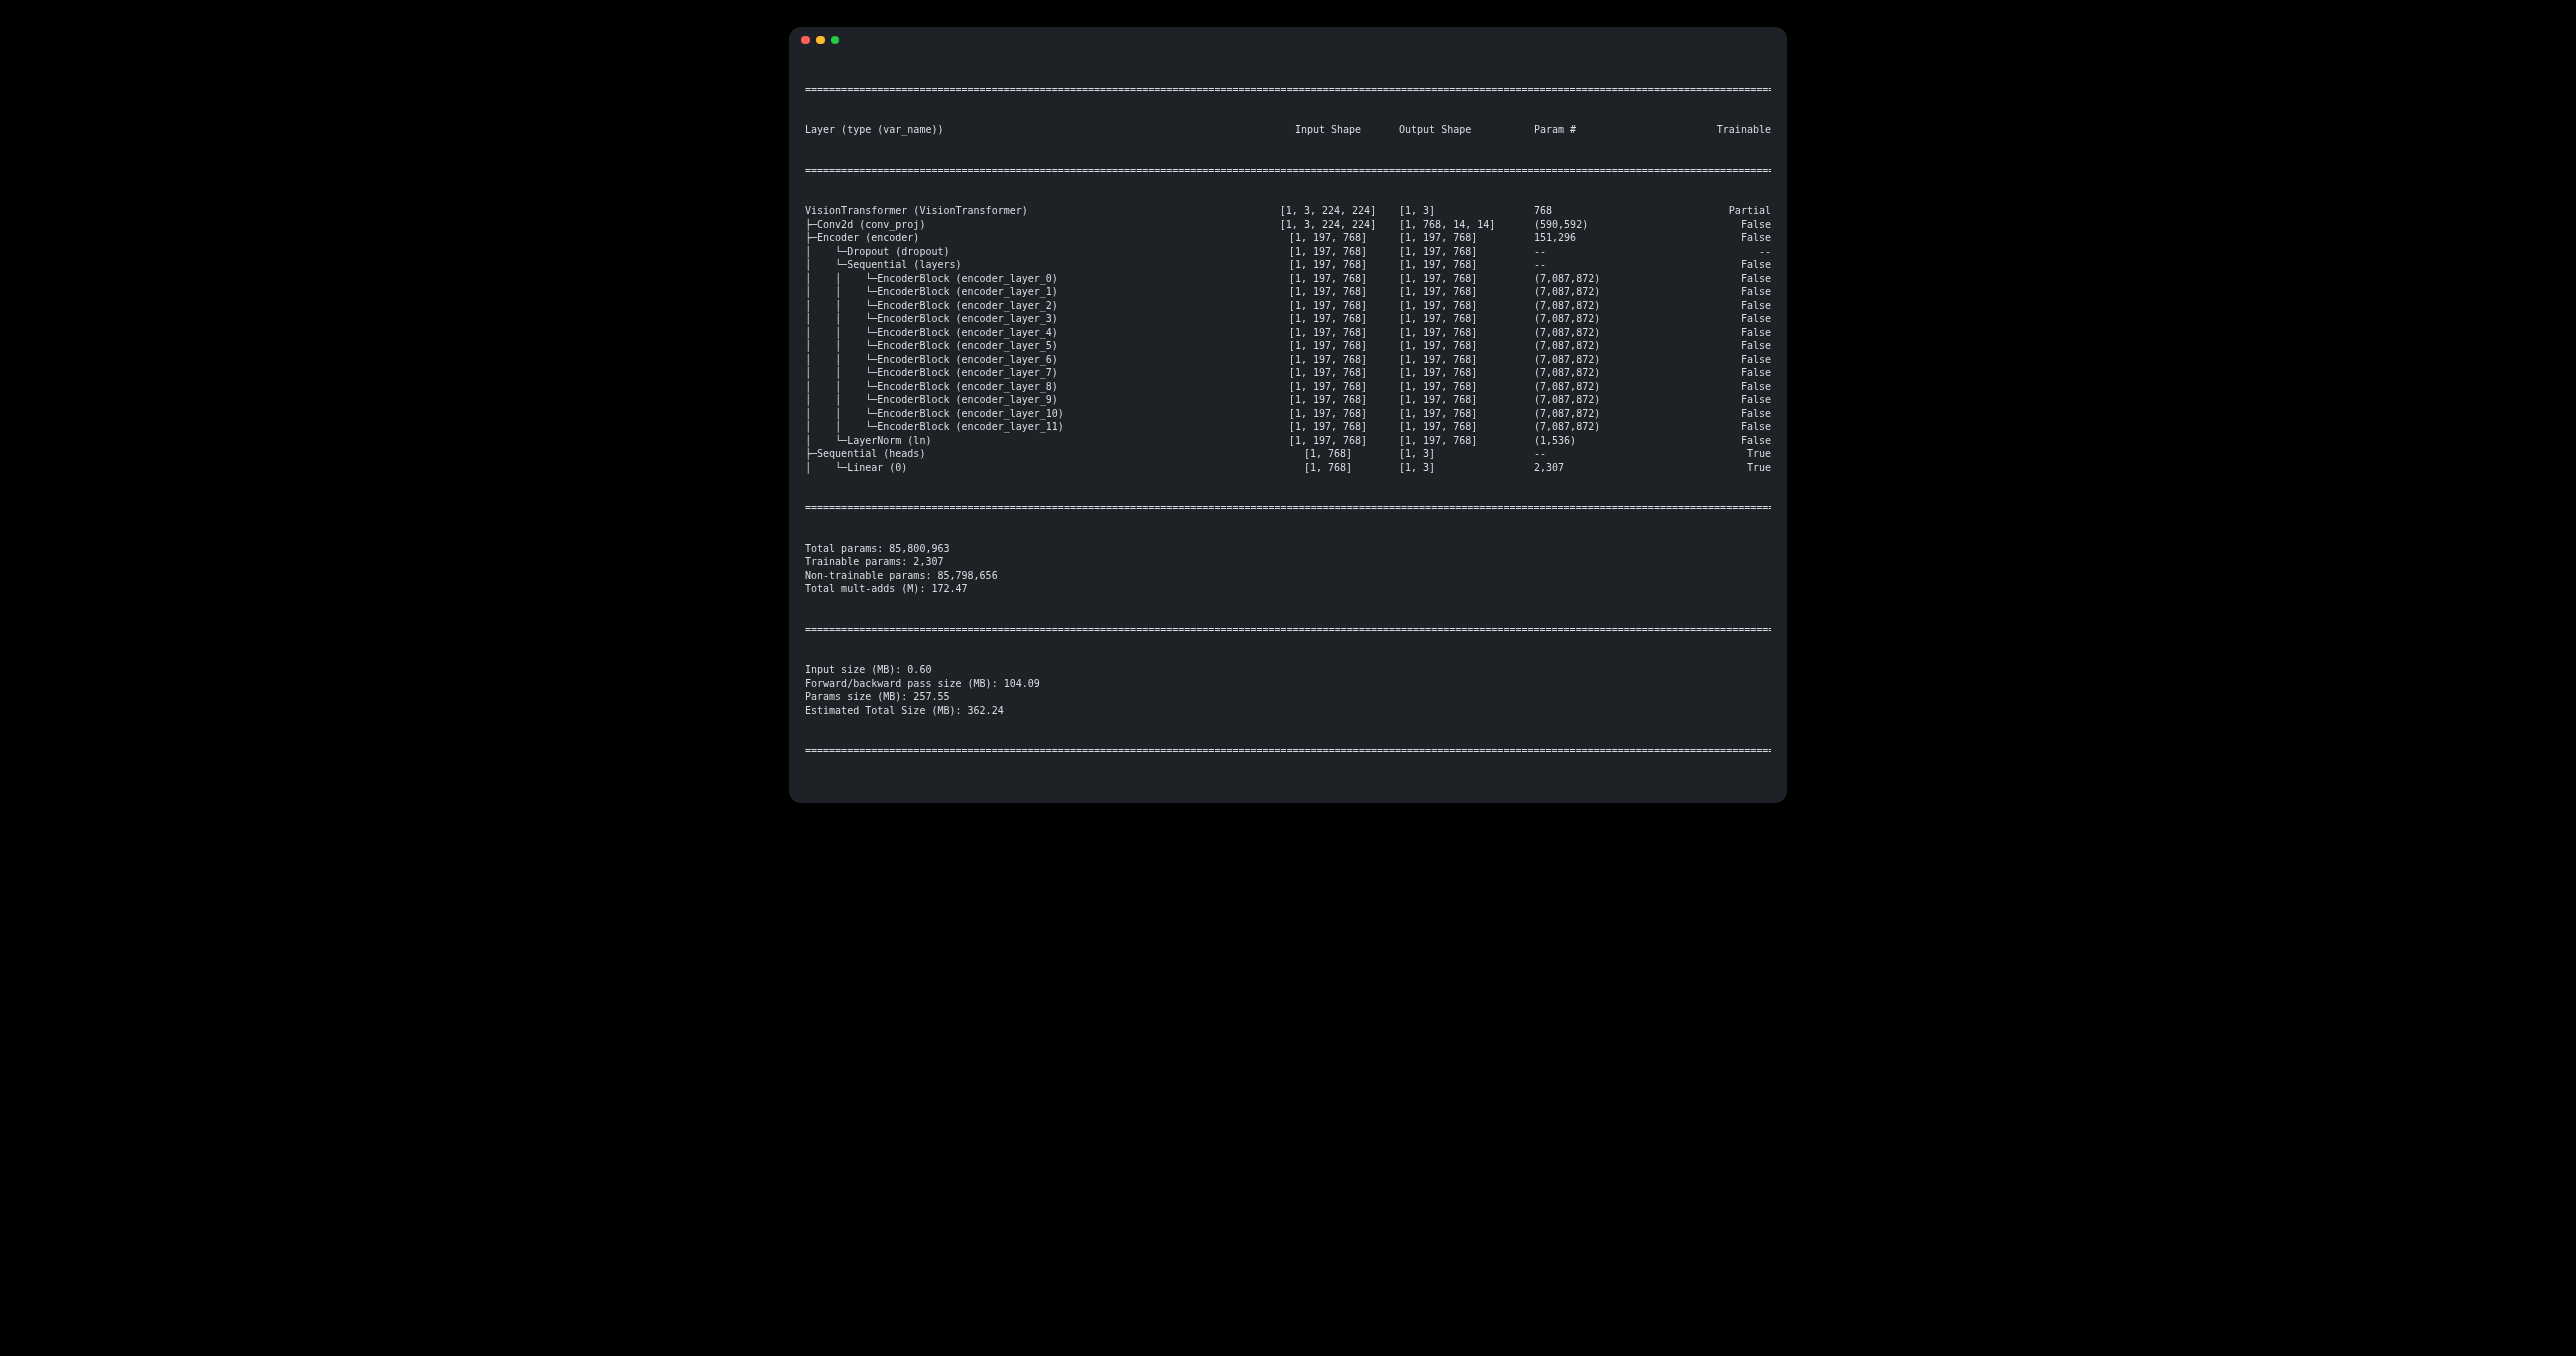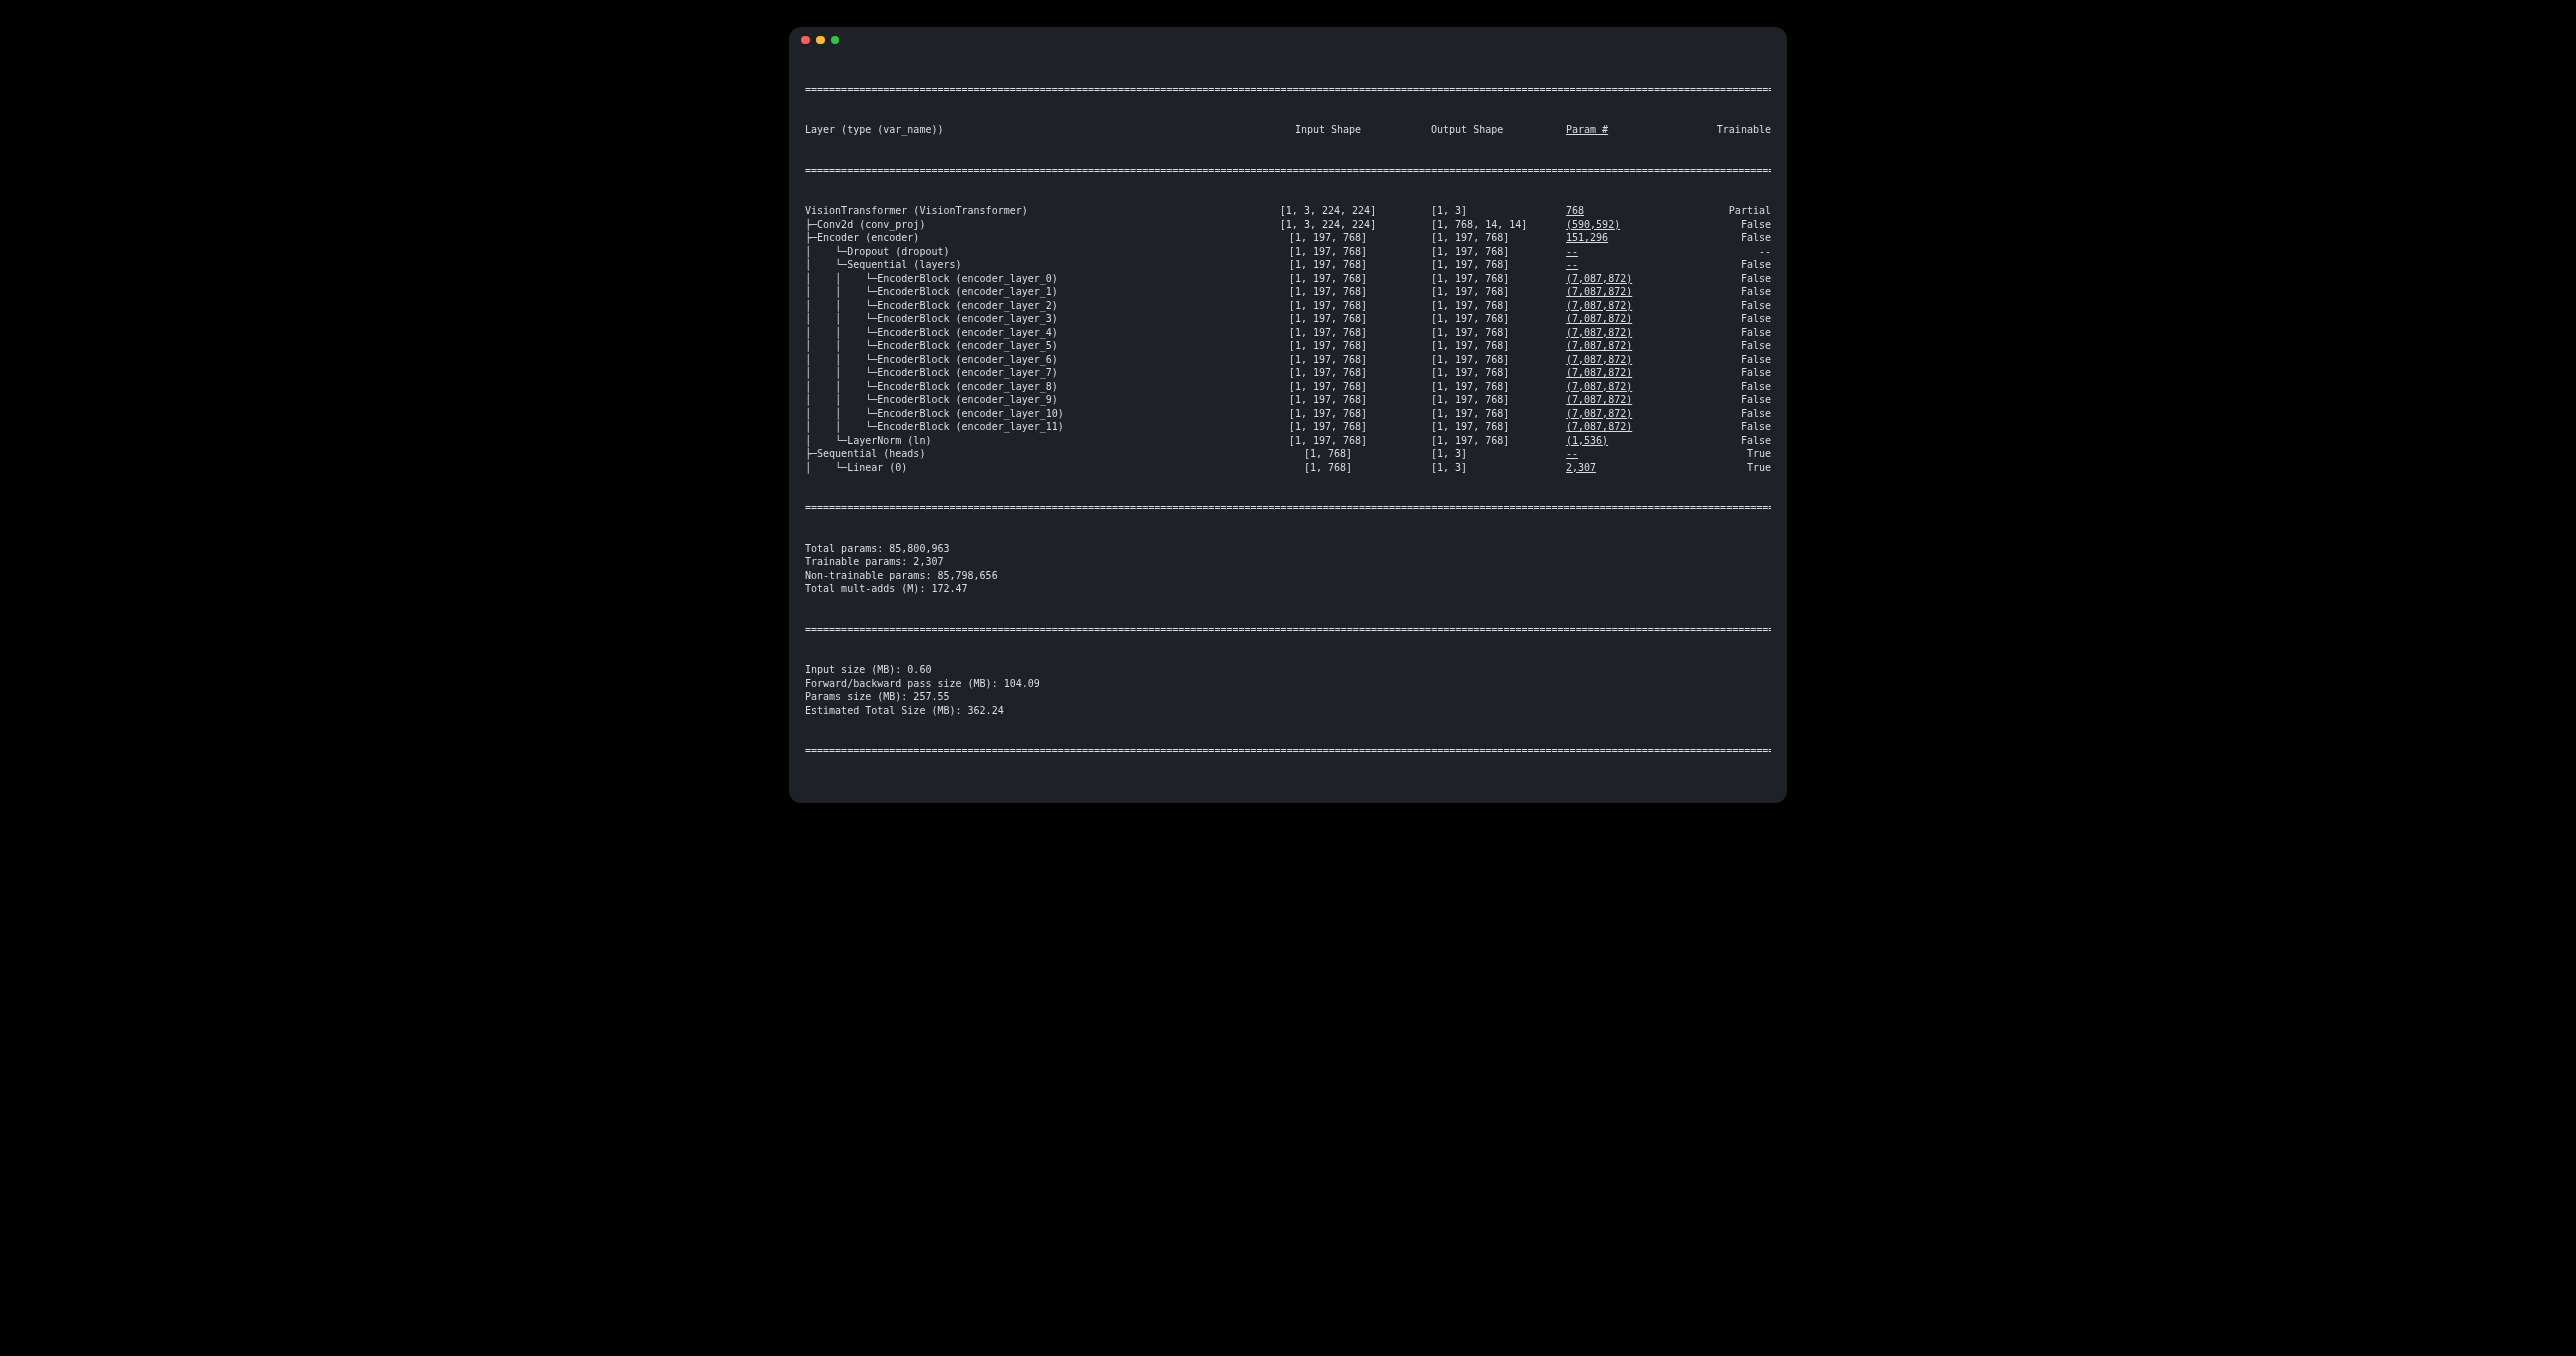--- a/index.html
+++ b/index.html
@@ -36,22 +36,22 @@
     color:#d7dde3;
     font-size:10px;
     line-height:1.35;
     white-space:pre;
     padding:2.7px 16px 12px 16px;
     letter-spacing:0;
   }
   .row{display:flex;}
   .c1{width:452px;flex:none;}
   .c2{width:142px;flex:none;text-align:center;}
-  .c3{width:135px;flex:none;margin-left:32px;}
-  .c4{width:135px;flex:none;text-decoration:underline;}
+  .c3{width:135px;flex:none;}
+  .c4{width:135px;flex:none;}
   .c5{flex:1;text-align:right;}
   .sep{white-space:pre;overflow:hidden;max-width:100%;}
 </style>
 </head>
 <body>
 
 <div class="window">
   <div class="titlebar">
     <div class="dot red"></div>
     <div class="dot yellow"></div>

